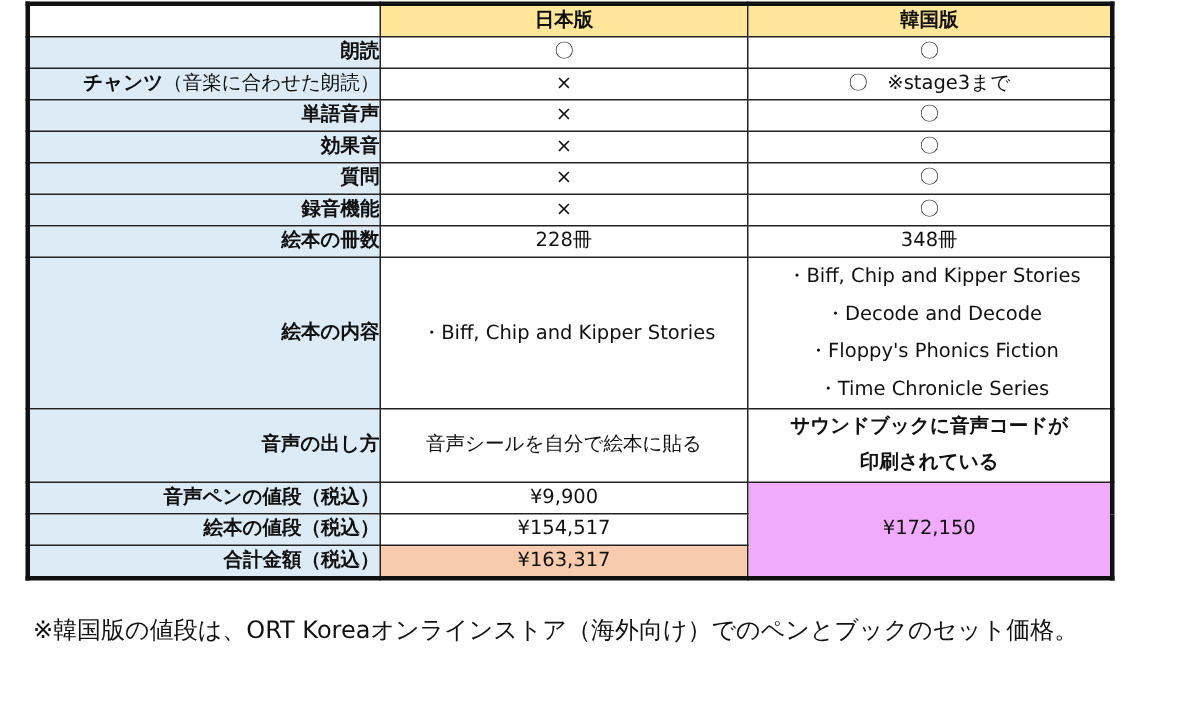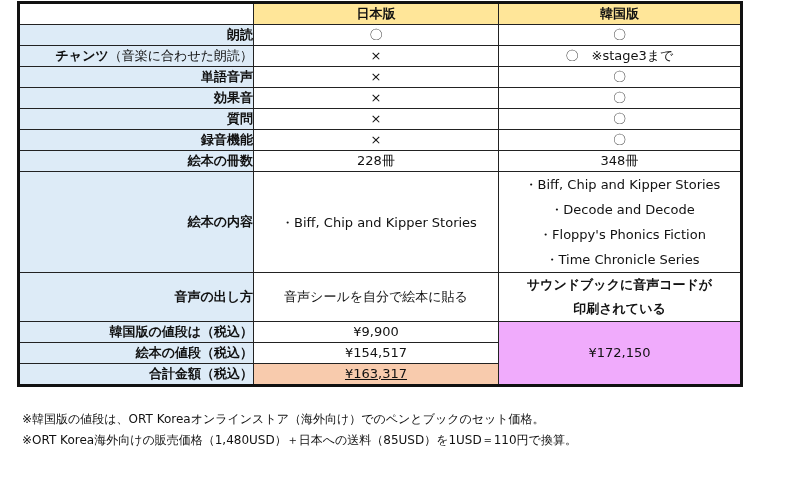--- a/index.html
+++ b/index.html
@@ -8,27 +8,27 @@
   table.cmp { position: absolute; left: 17px; top: 1px; border-collapse: collapse;
               border: 3px solid #111; table-layout: fixed; }
   table.cmp td, table.cmp th { border: 1.5px solid #222; padding: 0; font-size: 13px;
               height: 20px; line-height: 20px; overflow: hidden; white-space: nowrap; }
   th.hdr { background: #ffe699; font-weight: bold; text-align: center; }
   th.blank { background: #ffffff; }
   td.label { background: #ddebf7; font-weight: bold; text-align: right; padding-left: 3px;
              border-right: 3px solid #111; }
   th.blank { border-right: 3px solid #111; }
   td.val { background: #ffffff; text-align: center; }
-  td.total { background: #f8cbad; text-decoration: underline; }
+  td.total { background: #f8cbad; }
   td.korea-price { background: #f0abfc; text-align: center; }
   .note-sub { font-weight: normal; }
   .content-list { text-align: left; padding-left: 6px !important; white-space: normal; margin-top: 32px; }
   .content-list div { line-height: 25px; }
   .two-line div { line-height: 24px; font-weight: bold; }
-  .notes { position: absolute; left: 22px; top: 409px; font-size: 12px; line-height: 21px; }
+  .notes { position: absolute; left: 22px; top: 409px; font-size: 16px; line-height: 21px; }
   .notes div { white-space: nowrap; }
 </style>
 </head>
 <body>
 
 <table class="cmp">
   <colgroup>
     <col style="width:235px">
     <col style="width:245px">
     <col style="width:243px">
@@ -92,31 +92,30 @@
   <tr>
     <td class="label" style="height:46px">音声の出し方</td>
     <td class="val">音声シールを自分で絵本に貼る</td>
     <td class="val two-line">
       <div>サウンドブックに音声コードが</div>
       <div>印刷されている</div>
     </td>
   </tr>
 
   <tr>
-    <td class="label">韓国版の値段は（税込）</td>
+    <td class="label">音声ペンの値段（税込）</td>
     <td class="val">¥9,900</td>
     <td class="korea-price" rowspan="3">¥172,150</td>
   </tr>
   <tr>
     <td class="label">絵本の値段（税込）</td>
     <td class="val">¥154,517</td>
   </tr>
   <tr>
     <td class="label">合計金額（税込）</td>
     <td class="val total">¥163,317</td>
   </tr>
 </tbody>
   </table>
 
 <div class="notes">
   <div>※韓国版の値段は、ORT Koreaオンラインストア（海外向け）でのペンとブックのセット価格。</div>
-  <div>※ORT Korea海外向けの販売価格（1,480USD）＋日本への送料（85USD）を1USD＝110円で換算。</div>
 </div>
 
 </body></html>

